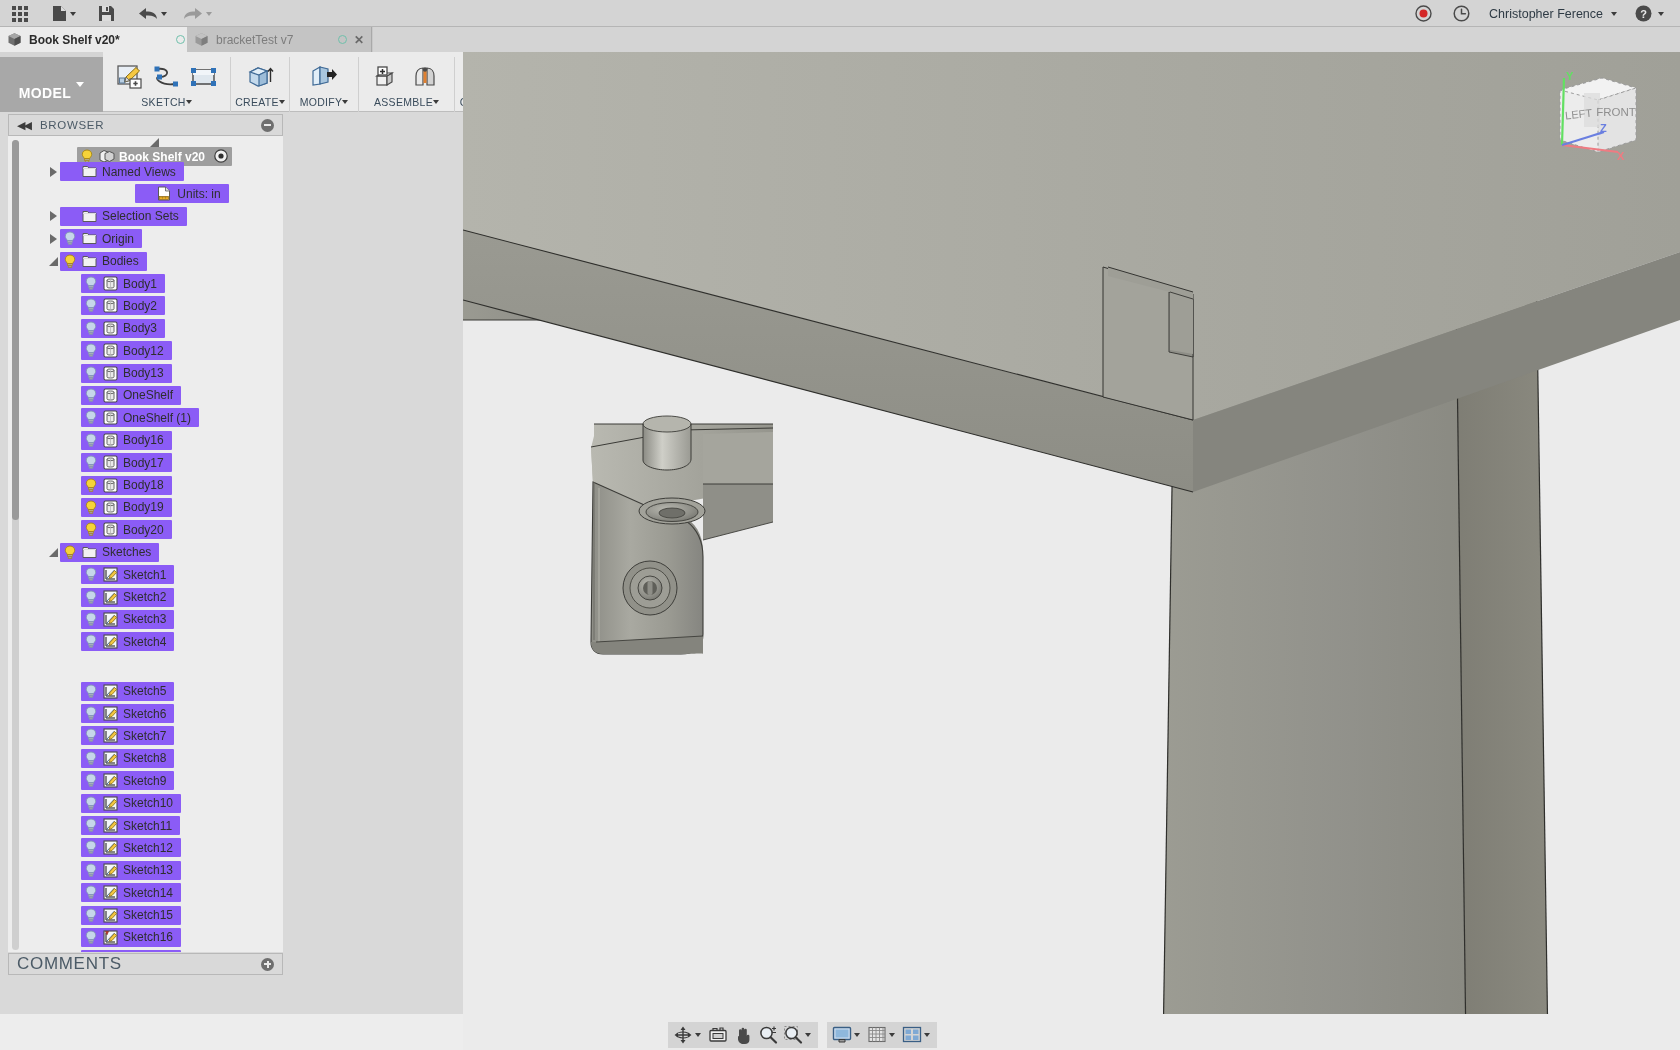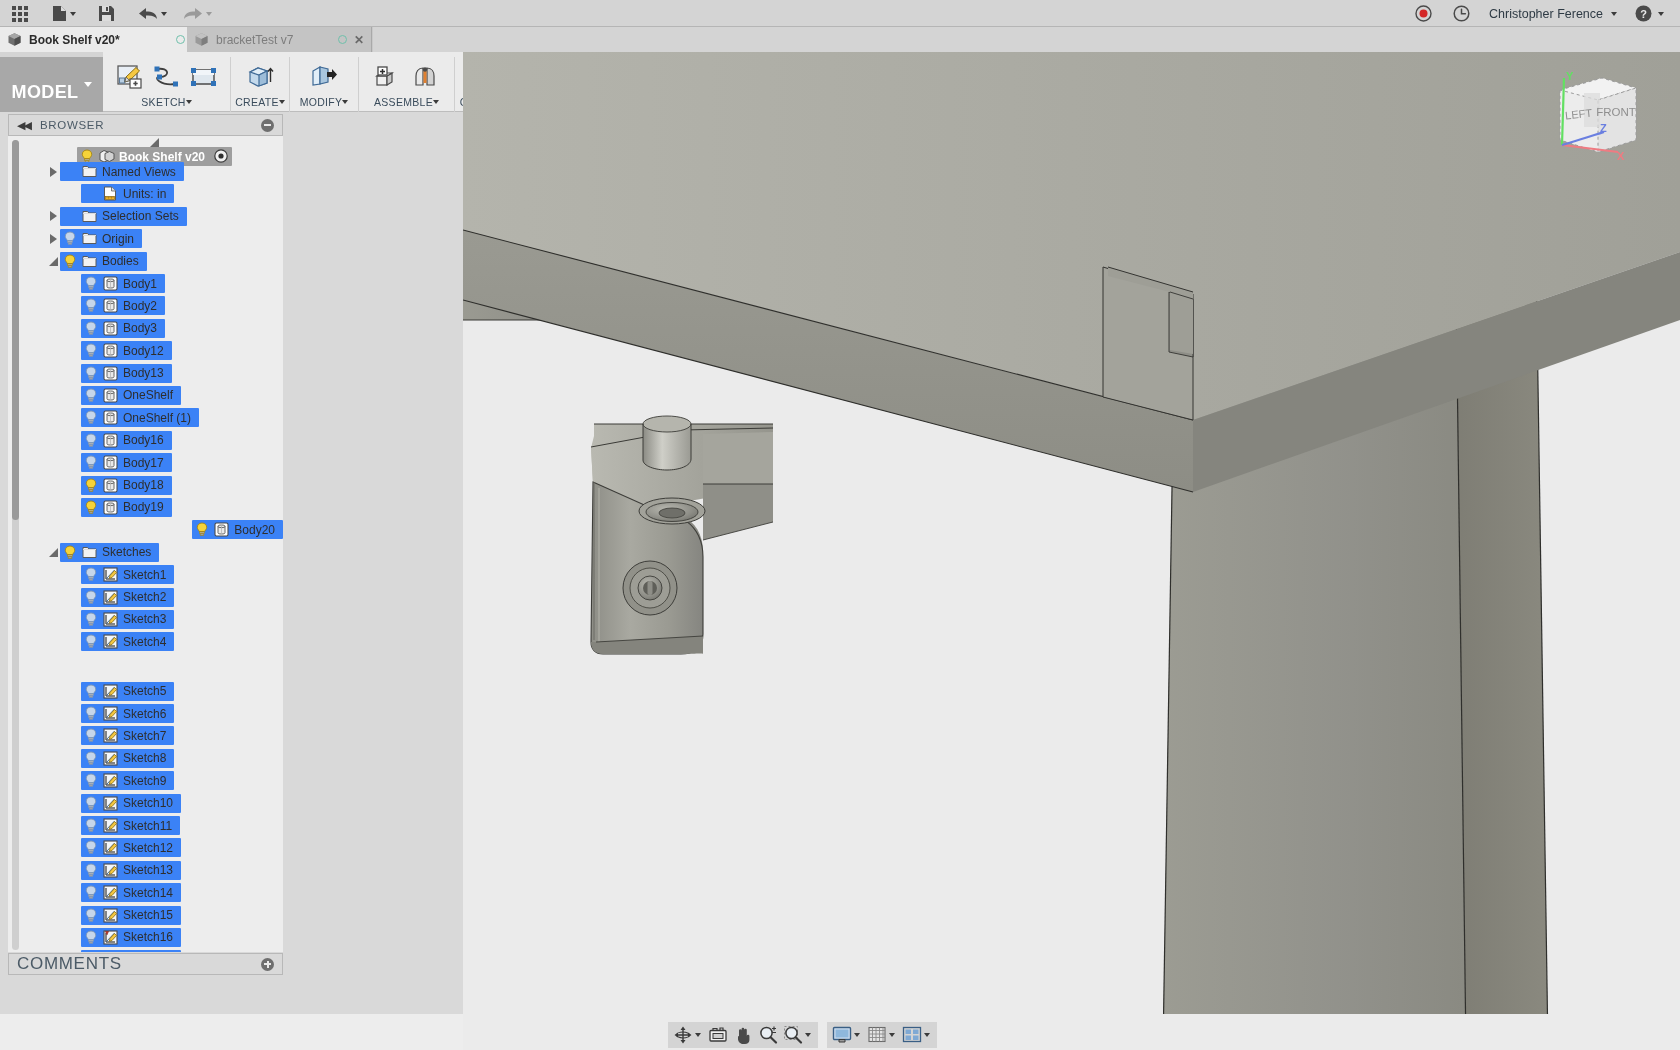--- a/index.html
+++ b/index.html
@@ -57,21 +57,21 @@
   .rtab-hl { position:absolute; top:0; height:5px; background:#ebebeb; }
   .collapse-arrow {
     position:absolute; right:10px; top:34px; cursor:pointer;
     width:14px;height:9px;
   }
   .modelbtn {
     position:absolute; left:0; top:5px; width:103px; height:55px;
     background:#a8a8a8; display:flex; align-items:center; justify-content:center;
     gap:5px; cursor:pointer;
   }
-  .modelbtn .ml { color:#fff; font-size:18px; font-weight:bold; letter-spacing:.4px;margin-top:16px; }
+  .modelbtn .ml { color:#fff; font-size:14px; font-weight:bold; letter-spacing:.4px;margin-top:16px; }
   .modelbtn .caret { border-top-color:#fff; }
   .grip { position:absolute; left:12px; top:5px; width:10px; height:55px; display:flex; align-items:center; gap:2px; }
   .grip i { display:block; width:1px; height:34px; background:#8e8e8e; }
 
   .rgroup {
     position:absolute; top:5px; height:55px;
     border-right:1px solid #cfcfcf;
     display:flex; flex-direction:column; align-items:center;
   }
   .rgroup .icons { flex:1; display:flex; align-items:center; justify-content:center; gap:4px; padding:0 8px; }
@@ -97,21 +97,21 @@
   .minusbtn i { display:block; width:7px;height:2px;background:#e9e9e9; }
 
   .treepanel {
     position:absolute; left:8px; top:136px; width:275px; height:816px;
     background:#ededed; overflow:hidden;
   }
   .treescroll { position:absolute; left:4px; top:4px; width:7px; height:380px; background:#9a9a9a; border-radius:4px; }
   .treescroll-track { position:absolute; left:4px; top:4px; width:7px; height:810px; background:#cfcfcf; border-radius:4px; }
 
   .trow { position:relative; height:22.4px; display:flex; align-items:center; font-size:12px; color:#2e2e2e; }
-  .trow .hitbox { display:flex; align-items:center; gap:5px; padding:2px 8px 2px 3px; background:#3b82f6; border-radius:1px; cursor:pointer; }
+  .trow .hitbox { display:flex; align-items:center; gap:5px; padding:2px 8px 2px 3px; background:#8b5cf6; border-radius:1px; cursor:pointer; }
   .trow.root .hitbox { background:#9e9e9e; color:#fff; font-weight:bold; padding-right:3px; }
   .tw { width:13px; display:flex; align-items:center; justify-content:center; cursor:pointer; }
   .tw.none { cursor:default; }
   .tri { width:0;height:0;border-top:5px solid transparent;border-bottom:5px solid transparent;border-left:7px solid transparent; }
   .tri.closed { border-left-color:#6a6a6a; }
   .tri-open { width:0;height:0;border-left:9px solid transparent;border-bottom:9px solid #6a6a6a; transform:rotate(0deg); }
 
   .bulb { width:14px;height:15px; flex:none; }
   .ticon { width:15px;height:15px; flex:none; }
   .tlabeltxt { white-space:nowrap; }
@@ -520,21 +520,21 @@
           </span>
           <span class="hitbox">
             <span class="bulb"></span>
             <span class="ticon"><svg width="15" height="14" viewBox="0 0 15 14">
                 <path d="M1 2.5h4.6l1.2 1.5H14v8.5H1z" fill="#f2f2f2" stroke="#5a5a5a" stroke-width="1"></path>
                 <path d="M1 4h13v1H1z" fill="#dcdcdc"></path>
               </svg></span>
             <span class="tlabeltxt">Named Views</span>
           </span>
         </div>
-        <div class="trow" style="padding-left:42px;">
+        <div class="trow" style="padding-left:42px;justify-content:center;">
           <span class="tw none"></span>
           <span class="hitbox">
             <span class="bulb"></span>
             <span class="ticon"><svg width="14" height="15" viewBox="0 0 14 15">
                 <path d="M1.5 1h7l4 4v9h-11z" fill="#fff" stroke="#5a5a5a" stroke-width="1"></path>
                 <path d="M8.5 1v4h4" fill="#e0e0e0" stroke="#5a5a5a" stroke-width=".8"></path>
                 <rect x="2.5" y="10.5" width="9" height="2.8" fill="#f0b429" stroke="#8a6510" stroke-width=".7"></rect>
                 <g stroke="#8a6510" stroke-width=".6">
                   <path d="M4 10.5v1.4M5.5 10.5v2M7 10.5v1.4M8.5 10.5v2M10 10.5v1.4"></path>
                 </g>
@@ -769,21 +769,21 @@
               </svg></span>
             <span class="ticon"><svg width="15" height="15" viewBox="0 0 15 15">
                 <rect x="1" y="1" width="13" height="13" rx="1.5" fill="#fff" stroke="#4a4a4a" stroke-width="1.1"></rect>
                 <path d="M4 4.3 C4 3.3 5.2 3 7.5 3 C9.8 3 11 3.3 11 4.3 L11 10.7 C11 11.7 9.8 12 7.5 12 C5.2 12 4 11.7 4 10.7 Z" fill="#eaeaea" stroke="#5a5a5a" stroke-width=".9"></path>
                 <path d="M4 4.3 C4 5.3 5.2 5.6 7.5 5.6 C9.8 5.6 11 5.3 11 4.3" fill="none" stroke="#5a5a5a" stroke-width=".9"></path>
                 <path d="M7.5 3 L7.5 12" stroke="#b0b0b0" stroke-width=".7"></path>
               </svg></span>
             <span class="tlabeltxt">Body19</span>
           </span>
         </div>
-        <div class="trow" style="padding-left:42px;justify-content:flex-end;">
+        <div class="trow" style="padding-left:42px;">
           <span class="tw none"></span>
           <span class="hitbox">
             <span class="bulb"><svg width="14" height="15" viewBox="0 0 14 15">
                 <path d="M7 1 C3.9 1 2.3 3.2 2.3 5.3 C2.3 7.2 3.8 8.2 4.4 9.6 L9.6 9.6 C10.2 8.2 11.7 7.2 11.7 5.3 C11.7 3.2 10.1 1 7 1 Z" fill="#f5d33a" stroke="#a8860c" stroke-width="0.9"></path>
                 <rect x="4.6" y="10" width="4.8" height="1.5" fill="#b9b9b9" stroke="#a8860c" stroke-width="0.6"></rect>
                 <rect x="5.2" y="11.8" width="3.6" height="1.5" fill="#a4a4a4" stroke="#a8860c" stroke-width="0.6"></rect>
               </svg></span>
             <span class="ticon"><svg width="15" height="15" viewBox="0 0 15 15">
                 <rect x="1" y="1" width="13" height="13" rx="1.5" fill="#fff" stroke="#4a4a4a" stroke-width="1.1"></rect>
                 <path d="M4 4.3 C4 3.3 5.2 3 7.5 3 C9.8 3 11 3.3 11 4.3 L11 10.7 C11 11.7 9.8 12 7.5 12 C5.2 12 4 11.7 4 10.7 Z" fill="#eaeaea" stroke="#5a5a5a" stroke-width=".9"></path>

